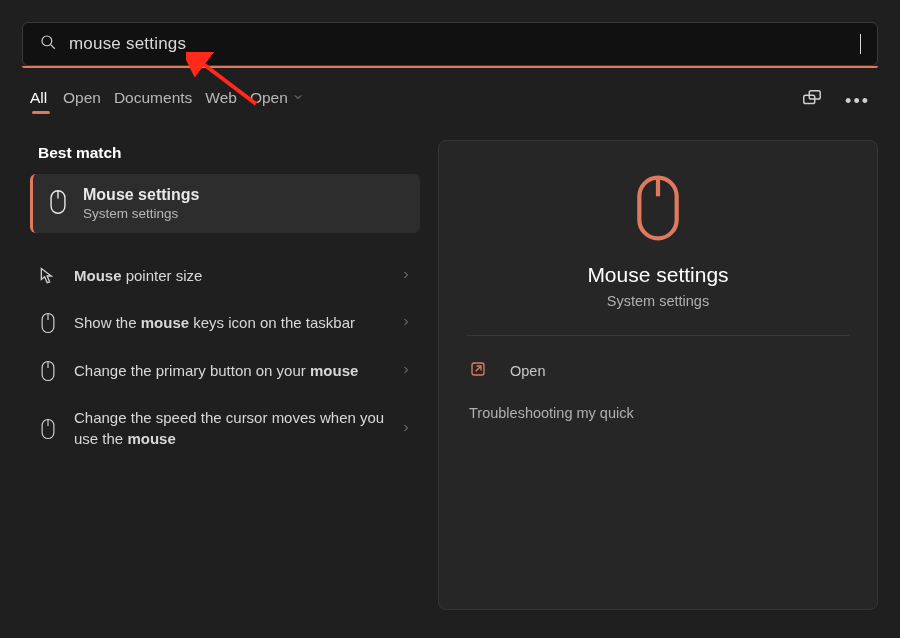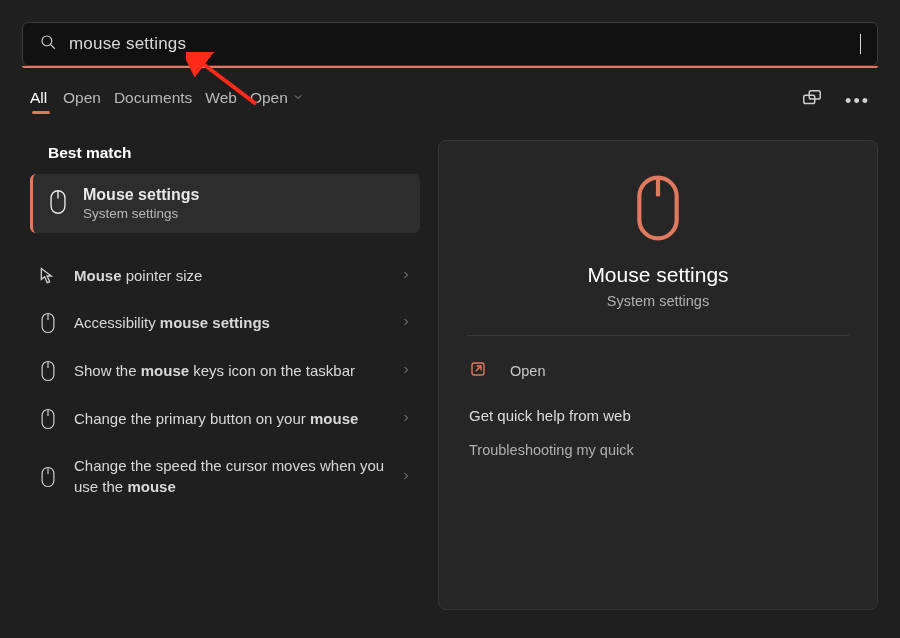--- a/index.html
+++ b/index.html
@@ -86,21 +86,21 @@
     border: 1px solid #363636;
     border-radius: 8px;
     padding: 24px 28px 0 28px;
     min-height: 470px;
   }
 
   .section-title {
     font-size: 15.5px;
     font-weight: 600;
     color: #ffffff;
-    margin: 4px 0 12px 18px;
+    margin: 4px 0 12px 8px;
   }
 
   
   .best-match {
     background: #2d2d2d;
     border-radius: 6px;
     border-left: 3px solid #e07a5f;
     display: flex;
     align-items: center;
     gap: 14px;
@@ -233,32 +233,20 @@
 
     <div class="list" id="settings-list">
 
     <div class="list-item">
           <span class="li-icon">
             <svg width="20" height="20" viewBox="0 0 24 24" class="stroke-icon">
               <path d="M4 3 L4 16 L8 13 L11 20 L14 19 L11 12 L16 12 Z"></path>
             </svg>
           </span>
           <span class="li-text"><b>Mouse</b> pointer size</span>
-          <span class="li-chevron"><svg width="12" height="12" viewBox="0 0 24 24" class="stroke-icon">
-              <polyline points="9 6 15 12 9 18"></polyline>
-            </svg></span>
-        </div>
-        <div class="list-item">
-          <span class="li-icon">
-            <svg width="18" height="22" viewBox="0 0 24 30" class="stroke-icon">
-              <rect x="4" y="2" width="16" height="26" rx="8"></rect>
-              <line x1="12" y1="2" x2="12" y2="11"></line>
-            </svg>
-          </span>
-          <span class="li-text">Accessibility <b>mouse settings</b></span>
           <span class="li-chevron"><svg width="12" height="12" viewBox="0 0 24 24" class="stroke-icon">
               <polyline points="9 6 15 12 9 18"></polyline>
             </svg></span>
         </div>
         <div class="list-item">
           <span class="li-icon">
             <svg width="18" height="22" viewBox="0 0 24 30" class="stroke-icon">
               <rect x="4" y="2" width="16" height="26" rx="8"></rect>
               <line x1="12" y1="2" x2="12" y2="11"></line>
             </svg>
@@ -310,18 +298,17 @@
       <span>
         <svg width="18" height="18" viewBox="0 0 24 24" style="stroke:#e07a5f;fill:none;stroke-width:1.8">
           <rect x="4" y="4" width="16" height="16" rx="3"></rect>
           <polyline points="10 8 16 8 16 14"></polyline>
           <line x1="16" y1="8" x2="9" y2="15"></line>
         </svg>
       </span>
       <span>Open</span>
     </div>
 
-    <div class="help-title">Get quick help from web</div>
     <div id="help-links">
         <div class="help-link">Troubleshooting my quick</div>
       </div>
   </div>
 </div>
 
 </body></html>

